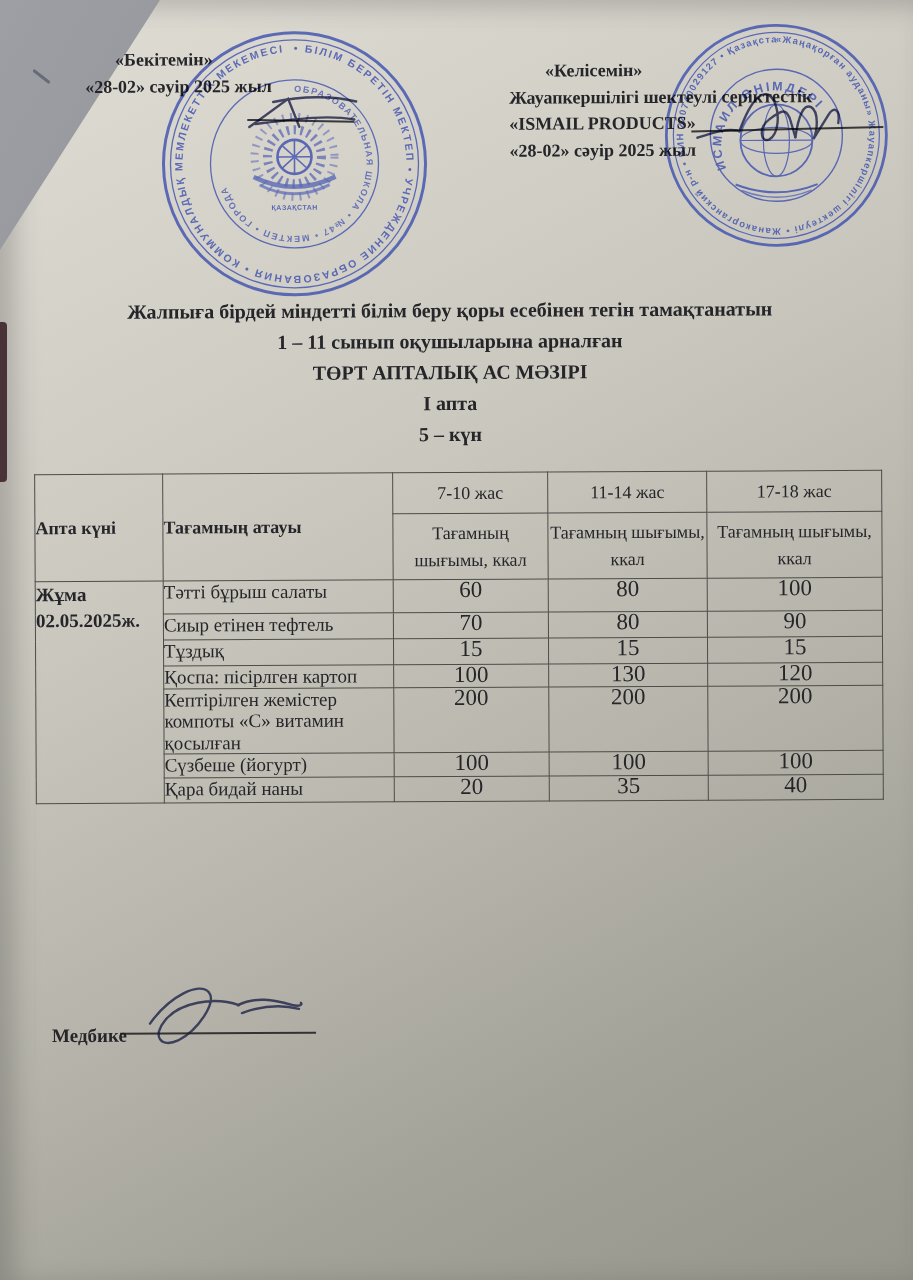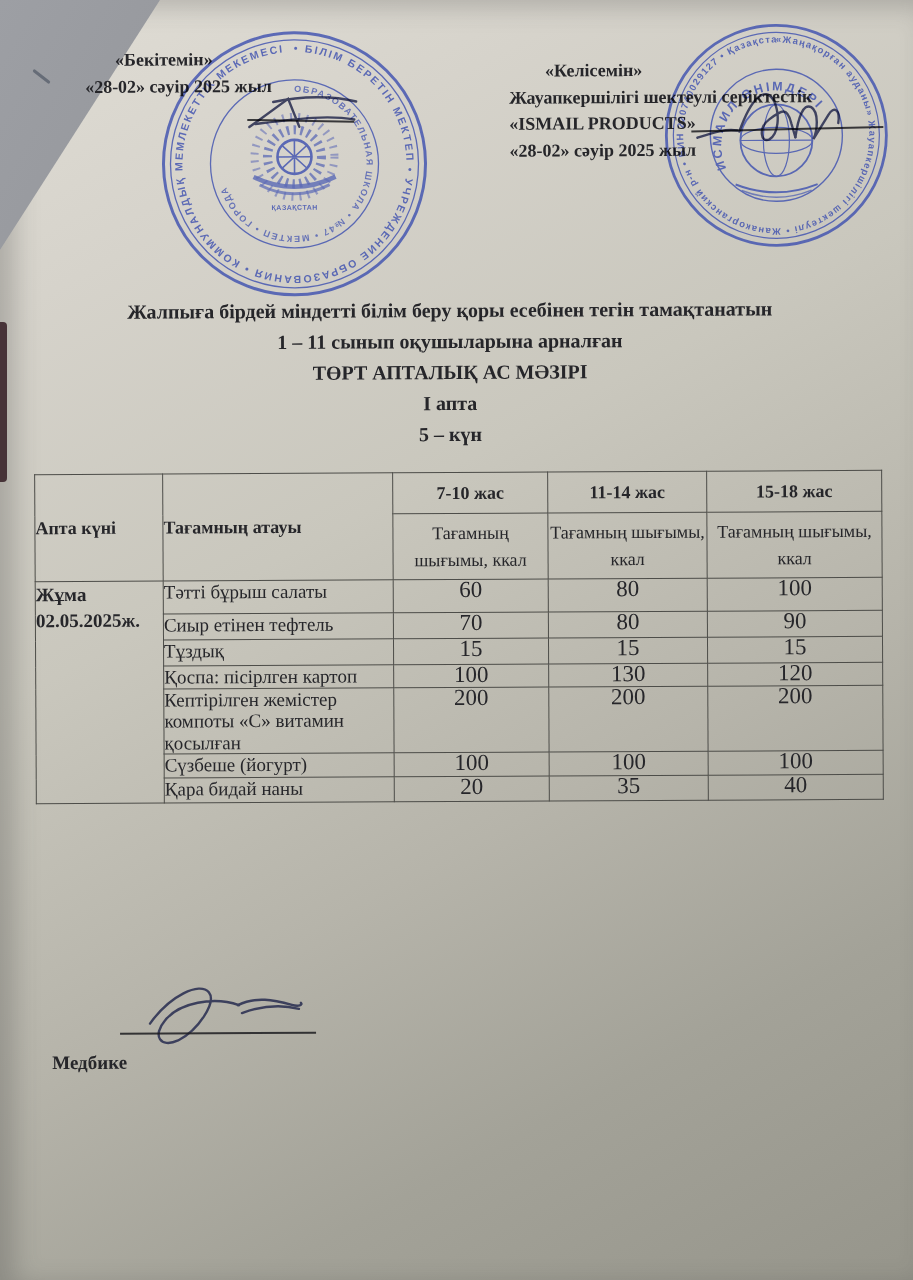--- a/index.html
+++ b/index.html
@@ -32,27 +32,27 @@
   .stamp{position:absolute;mix-blend-mode:multiply;opacity:.82;}
   .stamp-left{left:158px;top:24px;}
   .stamp-right{left:660px;top:18px;}
   .ink{position:absolute;inset:0;pointer-events:none;mix-blend-mode:multiply;}
 
   .title-block{position:absolute;left:0;right:10px;top:295px;text-align:center;font-weight:bold;font-size:20px;line-height:31px;}
 
   table.menu{position:absolute;left:35px;top:472px;width:847px;border-collapse:collapse;table-layout:fixed;}
   table.menu th,table.menu td{border:1.5px solid #4d4d49;padding:0;overflow:hidden;}
   th.corner{vertical-align:middle;text-align:left;padding-left:9px;font-size:18px;font-weight:bold;}
-  th.age{vertical-align:middle;text-align:center;font-size:18px;font-weight:bold;height:40px;}
+  th.age{vertical-align:middle;text-align:center;font-size:18px;font-weight:normal;height:40px;}
   td.subh{vertical-align:middle;text-align:center;font-size:18px;font-weight:normal;line-height:27px;height:65px;}
   td.day{vertical-align:top;text-align:left;padding:7px 2px 0 7px;font-size:19px;font-weight:bold;line-height:26px;}
   td.dish{vertical-align:top;text-align:left;padding:2px 4px 0 9px;font-size:19px;line-height:21.5px;}
   td.val{vertical-align:top;text-align:center;font-size:23px;padding-top:2px;line-height:20px;}
 
-  .footer-label{position:absolute;left:50px;top:1050px;font-size:19px;font-weight:bold;}
+  .footer-label{position:absolute;left:50px;top:1023px;font-size:19px;font-weight:bold;}
 </style>
 </head>
 <body>
 
 <div class="page">
   <div class="paper"></div>
   <div class="edge-sliver"></div>
   <div class="staple"></div>
 
   <div class="content">
@@ -160,21 +160,21 @@
           <col style="width:155px">
           <col style="width:159px">
           <col style="width:175px">
       </colgroup>
       <tbody>
         <tr>
           <th class="corner" rowspan="2">Апта күні</th>
           <th class="corner" rowspan="2">Тағамның атауы</th>
           <th class="age">7-10 жас</th>
           <th class="age">11-14 жас</th>
-          <th class="age">15-18 жас</th>
+          <th class="age">17-18 жас</th>
         </tr>
         <tr>
           <td class="subh">Тағамның шығымы, ккал</td>
           <td class="subh">Тағамның шығымы, ккал</td>
           <td class="subh">Тағамның шығымы, ккал</td>
         </tr>
         <tr style="height:33px">
           <td class="day" rowspan="7">
             <div>Жұма</div>
             <div>02.05.2025ж.</div>

